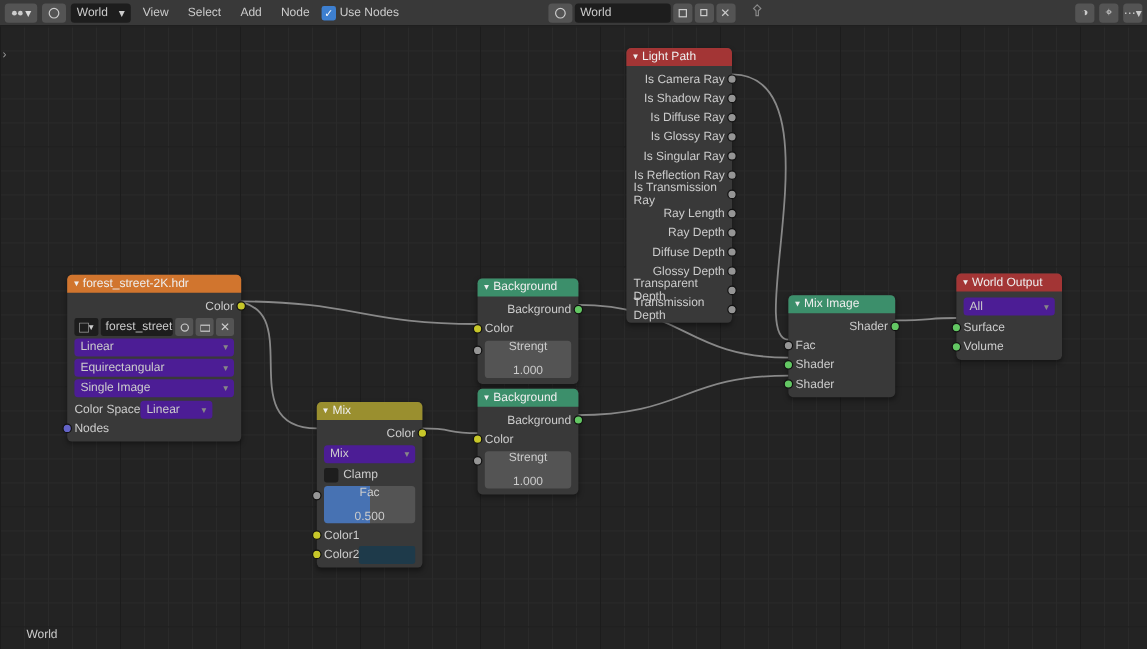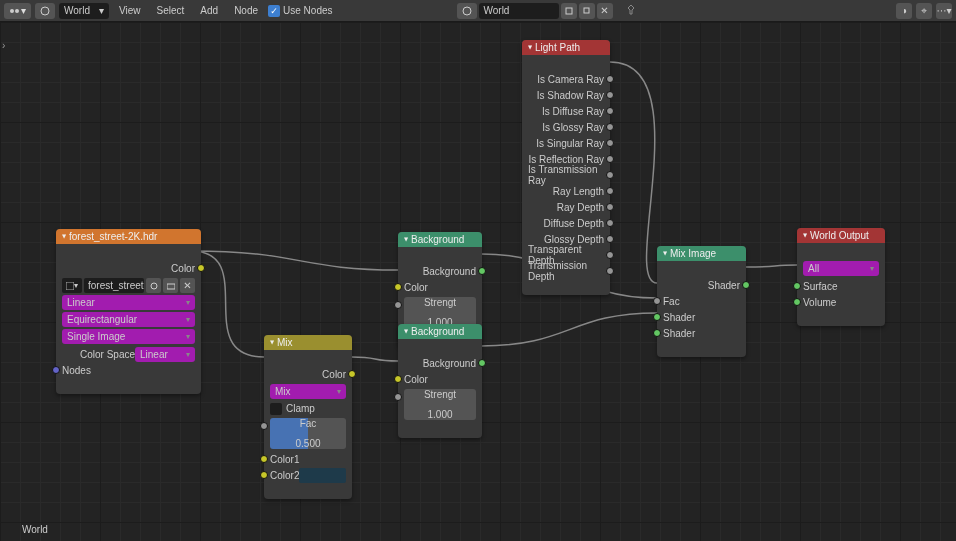--- a/index.html
+++ b/index.html
@@ -30,32 +30,32 @@
   .breadcrumb { position: absolute; left: 22px; bottom: 6px; color: #ccc; }
   
   
   .node { position: absolute; background: #393939; border-radius: 4px; box-shadow: 0 2px 4px rgba(0,0,0,0.4); min-width: 84px; }
   .node-hdr { height: 15px; border-radius: 4px 4px 0 0; padding: 0 6px; display: flex; align-items: center; color: #eee; font-size: 10px; cursor: move; }
   .node-hdr::before { content: "▸"; margin-right: 3px; font-size: 8px; transform: rotate(90deg); display: inline-block; }
   .hdr-orange { background: #d1752e; }
   .hdr-red { background: #a33535; }
   .hdr-teal { background: #3c8f6b; }
   .hdr-olive { background: #9a8f2f; }
-  .node-body { padding: 16px 0; }
+  .node-body { padding: 3px 0; }
   .row { height: 16px; display: flex; align-items: center; padding: 0 6px; position: relative; }
   .row.right { justify-content: flex-end; }
   .row .lbl { color: #ccc; }
   .socket { width: 8px; height: 8px; border-radius: 50%; position: absolute; top: 4px; border: 1px solid #111; }
   .socket.out { right: -4px; }
   .socket.in { left: -4px; }
   .sock-color { background: #c7c729; }
   .sock-shader { background: #63c763; }
   .sock-vector { background: #6363c7; }
   .sock-value { background: #959595; }
-  .dd { background: #a21caf; border-radius: 3px; height: 15px; margin: 2px 6px; padding: 0 5px; display: flex; align-items: center; justify-content: space-between; cursor: pointer; }
+  .dd { background: #4c1d95; border-radius: 3px; height: 15px; margin: 2px 6px; padding: 0 5px; display: flex; align-items: center; justify-content: space-between; cursor: pointer; }
   .dd::after { content: "▾"; font-size: 8px; color: #888; }
   .field { background: #545454; border-radius: 3px; height: 31px; margin: 2px 6px; padding: 0 5px; display: flex; align-items: center; justify-content: space-between; flex-direction: column; }
   .slider-fac { background: linear-gradient(90deg,#4772b3 50%,#545454 50%); }
   .filebar { display: flex; gap: 2px; margin: 2px 6px; align-items: center; }
   .filebar .seg { height: 15px; background: #1d1d1d; border-radius: 2px; display: inline-flex; align-items: center; padding: 0 4px; }
   .filebar .seg.grow { flex: 1; overflow: hidden; white-space: nowrap; }
   .filebar .sq { width: 15px; height: 15px; background: #545454; border-radius: 2px; display: inline-flex; align-items: center; justify-content: center; cursor: pointer; }
   .checkbox-row { display: flex; align-items: center; gap: 4px; margin: 2px 6px; height: 15px; }
   .checkbox-row .chk { width: 12px; height: 12px; background: #1d1d1d; border-radius: 2px; }
   .swatch { width: 60px; height: 15px; background: #1e3a4a; border-radius: 2px; margin-left: auto; }
@@ -173,21 +173,21 @@
       </div>
       <div class="dd">
           <span>Linear</span>
         </div>
       <div class="dd">
           <span>Equirectangular</span>
         </div>
       <div class="dd">
           <span>Single Image</span>
         </div>
-      <div class="row" style="justify-content:flex-end;">
+      <div class="row" style="justify-content:flex-start;">
         <span class="lbl">Color Space</span>
         <span class="dd" style="margin:0; width:60px;">
             <span>Linear</span>
           </span>
       </div>
       <div class="row">
           <span class="socket in sock-vector"></span>
           <span class="lbl">Nodes</span>
         </div>
     </div>

